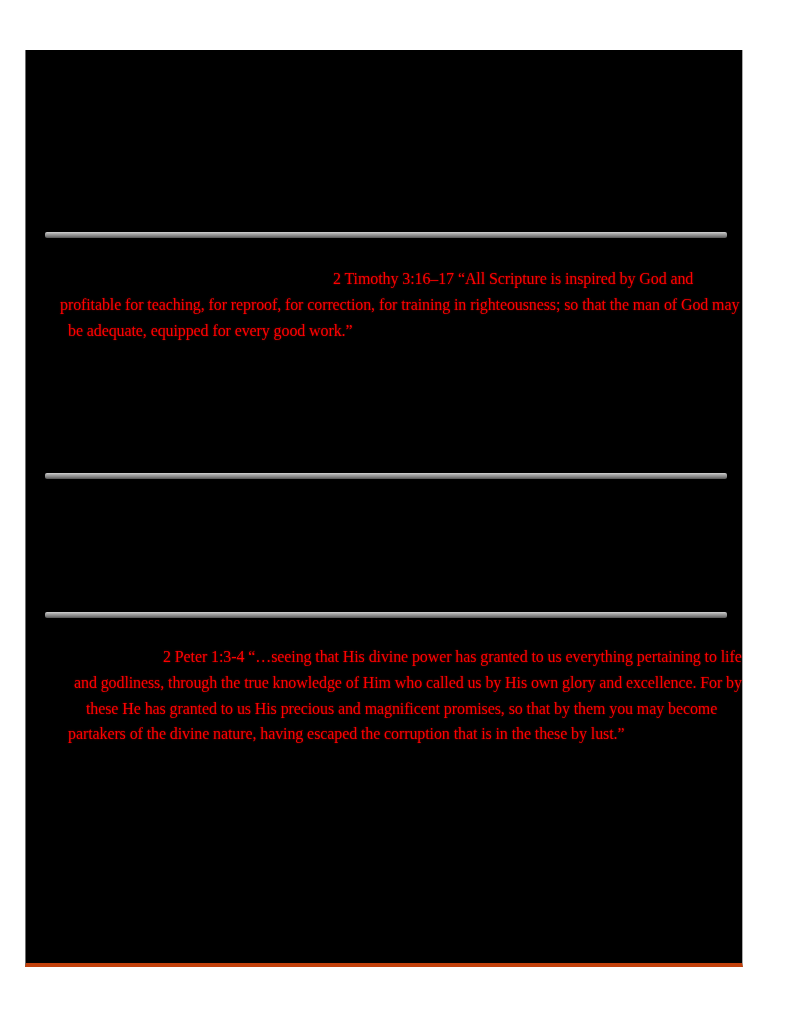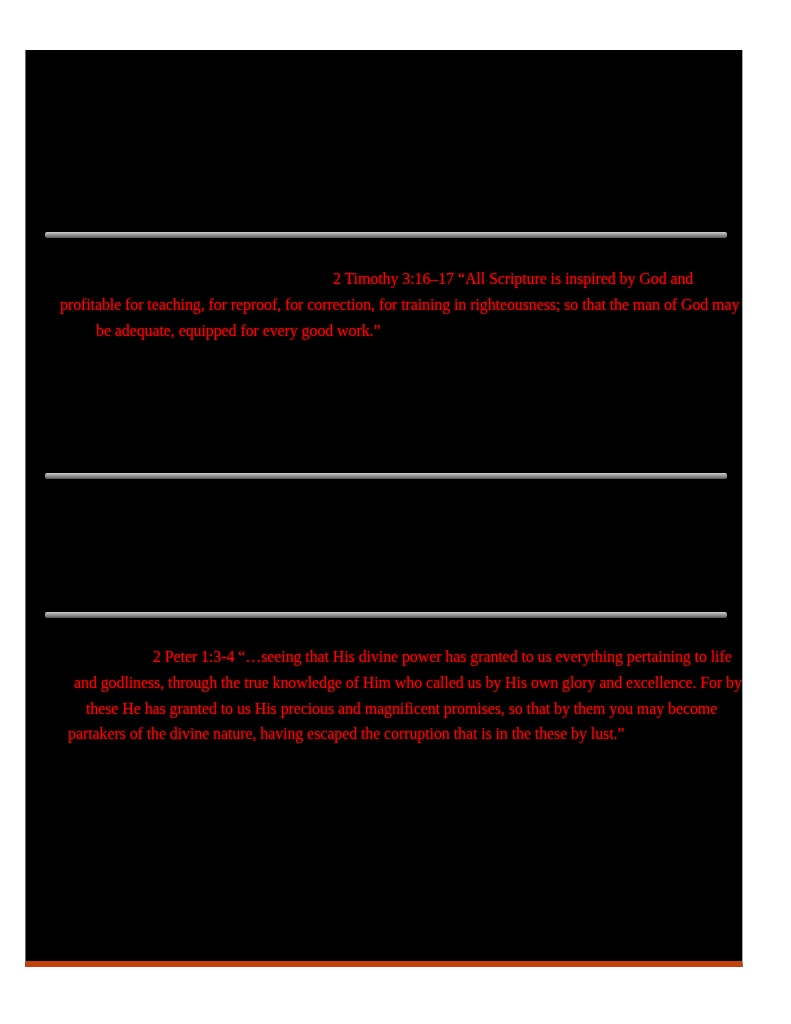--- a/index.html
+++ b/index.html
@@ -17,21 +17,21 @@
   }
   .page-canvas {
     position: absolute;
     left: 25px;
     top: 50px;
     width: 718px;
     height: 917px;
     background: #000000;
     border-left: 1px solid #6e6e6e;
     border-right: 1px solid #a9a9a9;
-    border-bottom: 6px solid #c2410c;
+    border-bottom: 4px solid #c2410c;
     box-sizing: border-box;
   }
   .hrule {
     position: absolute;
     left: 19px;
     width: 682px;
     height: 6px;
     border-radius: 2px;
     background: linear-gradient(to bottom, #d2d2d2 0%, #a8a8a8 30%, #8e8e8e 55%, #6a6a6a 85%, #4f4f4f 100%);
     box-shadow: 0 1px 1px rgba(0,0,0,0.6);
@@ -44,23 +44,23 @@
     color: #ff0000;
     font-size: 16px;
     line-height: 17px;
     white-space: nowrap;
     text-shadow: 0 0 2px rgba(220, 0, 0, 0.55);
     letter-spacing: -0.1px;
   }
   
   .t-line-1 { left: 307px; top: 220px; }
   .t-line-2 { left: 34px;  top: 246px; }
-  .t-line-3 { left: 42px;  top: 272px; margin-left: 28px; }
+  .t-line-3 { left: 42px;  top: 272px; }
   
-  .p-line-1 { left: 127px; top: 598px; }
+  .p-line-1 { left: 137px; top: 598px; }
   .p-line-2 { left: 48px;  top: 624px; }
   .p-line-3 { left: 60px;  top: 650px; }
   .p-line-4 { left: 42px;  top: 675px; }
 </style>
 </head>
 <body>
 
 <div class="viewport">
   <div class="page-canvas">
 

